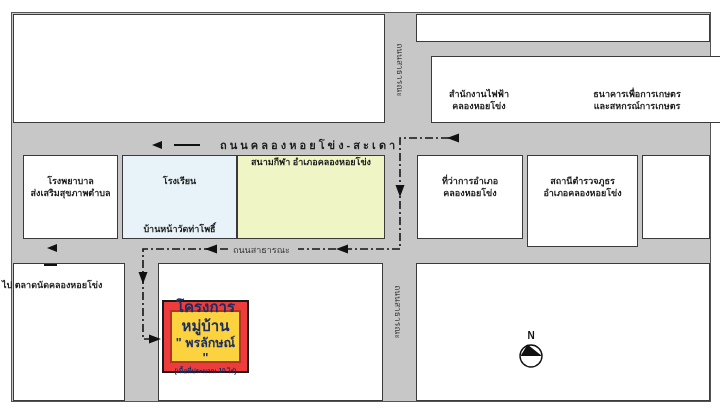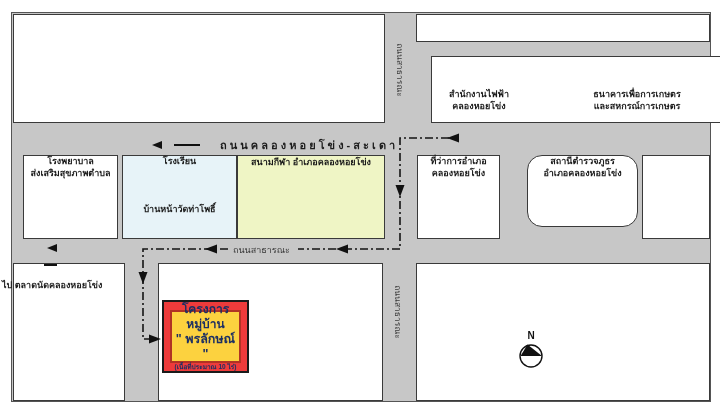--- a/index.html
+++ b/index.html
@@ -27,26 +27,26 @@
   .arrow-shaft{height:1.8px;background:#111;}
   .vlabel{position:absolute;width:80px;height:12px;text-align:center;
      font-size:8.5px;font-weight:400;color:#3d3d3d;transform:rotate(90deg);
      white-space:nowrap;}
   #project-box{position:absolute;left:162px;top:300px;width:87px;height:73px;
      background:var(--project_outer);border:2px solid #1a1a1a;box-sizing:border-box;}
   #project-box .inner{position:absolute;left:6px;right:6px;top:8px;bottom:8px;
      background:var(--project_inner);border:2px solid var(--project_inner_border);
      box-sizing:border-box;display:flex;flex-direction:column;justify-content:center;
      align-items:center;color:var(--project_text);font-weight:700;text-align:center;}
-  #project-box .l1{font-size:12px;line-height:1.25;}
+  #project-box .l1{font-size:15px;line-height:1.25;}
   #project-box .l2{font-size:12.5px;line-height:1.2;}
   #project-box .l3{font-size:6.5px;line-height:1.4;}
   svg{position:absolute;left:0;top:0;pointer-events:none;}
   .pad18{padding-top:1px;}
-  .pad20{}
+  .pad20{padding-top:20px;}
 </style>
 </head>
 <body>
 
 <div id="map-frame"></div>
 
 <div class="block blank" style="left:13px;top:14px;width:372px;height:109px;"></div>
 <div class="block blank" style="left:416px;top:14px;width:294px;height:28px;"></div>
 
 <div class="block blank" style="left:431px;top:56px;width:294px;height:67px;">
@@ -64,25 +64,25 @@
   <div>โรงพยาบาล</div>
   <div>ส่งเสริมสุขภาพตำบล</div>
 </div>
 <div class="block b-school pad20" style="left:122px;top:155px;width:115px;height:84px;gap:36px;">
   <div>โรงเรียน</div>
   <div>บ้านหน้าวัดท่าโพธิ์</div>
 </div>
 <div class="block b-sports pad18" style="left:237px;top:155px;width:148px;height:84px;">
   <div>สนามกีฬา อำเภอคลองหอยโข่ง</div>
 </div>
-<div class="block pad20" style="left:417px;top:155px;width:83px;height:84px;">
+<div class="block pad20" style="left:417px;top:155px;width:106px;height:84px;">
   <div>ที่ว่าการอำเภอ</div>
   <div>คลองหอยโข่ง</div>
 </div>
-<div class="block pad20" style="left:527px;top:155px;width:111px;height:72px;border-radius:15px;">
+<div class="block pad20" style="left:527px;top:155px;width:111px;height:92px;">
   <div>สถานีตำรวจภูธร</div>
   <div>อำเภอคลองหอยโข่ง</div>
 </div>
 <div class="block blank" style="left:642px;top:155px;width:68px;height:84px;"></div>
 
 <div class="block blank" style="left:13px;top:263px;width:112px;height:138px;"></div>
 <div class="block blank" style="left:158px;top:263px;width:225px;height:138px;"></div>
 <div class="block blank" style="left:416px;top:263px;width:294px;height:138px;"></div>
 
 <div class="road-label" style="left:152px;top:136px;gap:20px;font-size:11px;">

